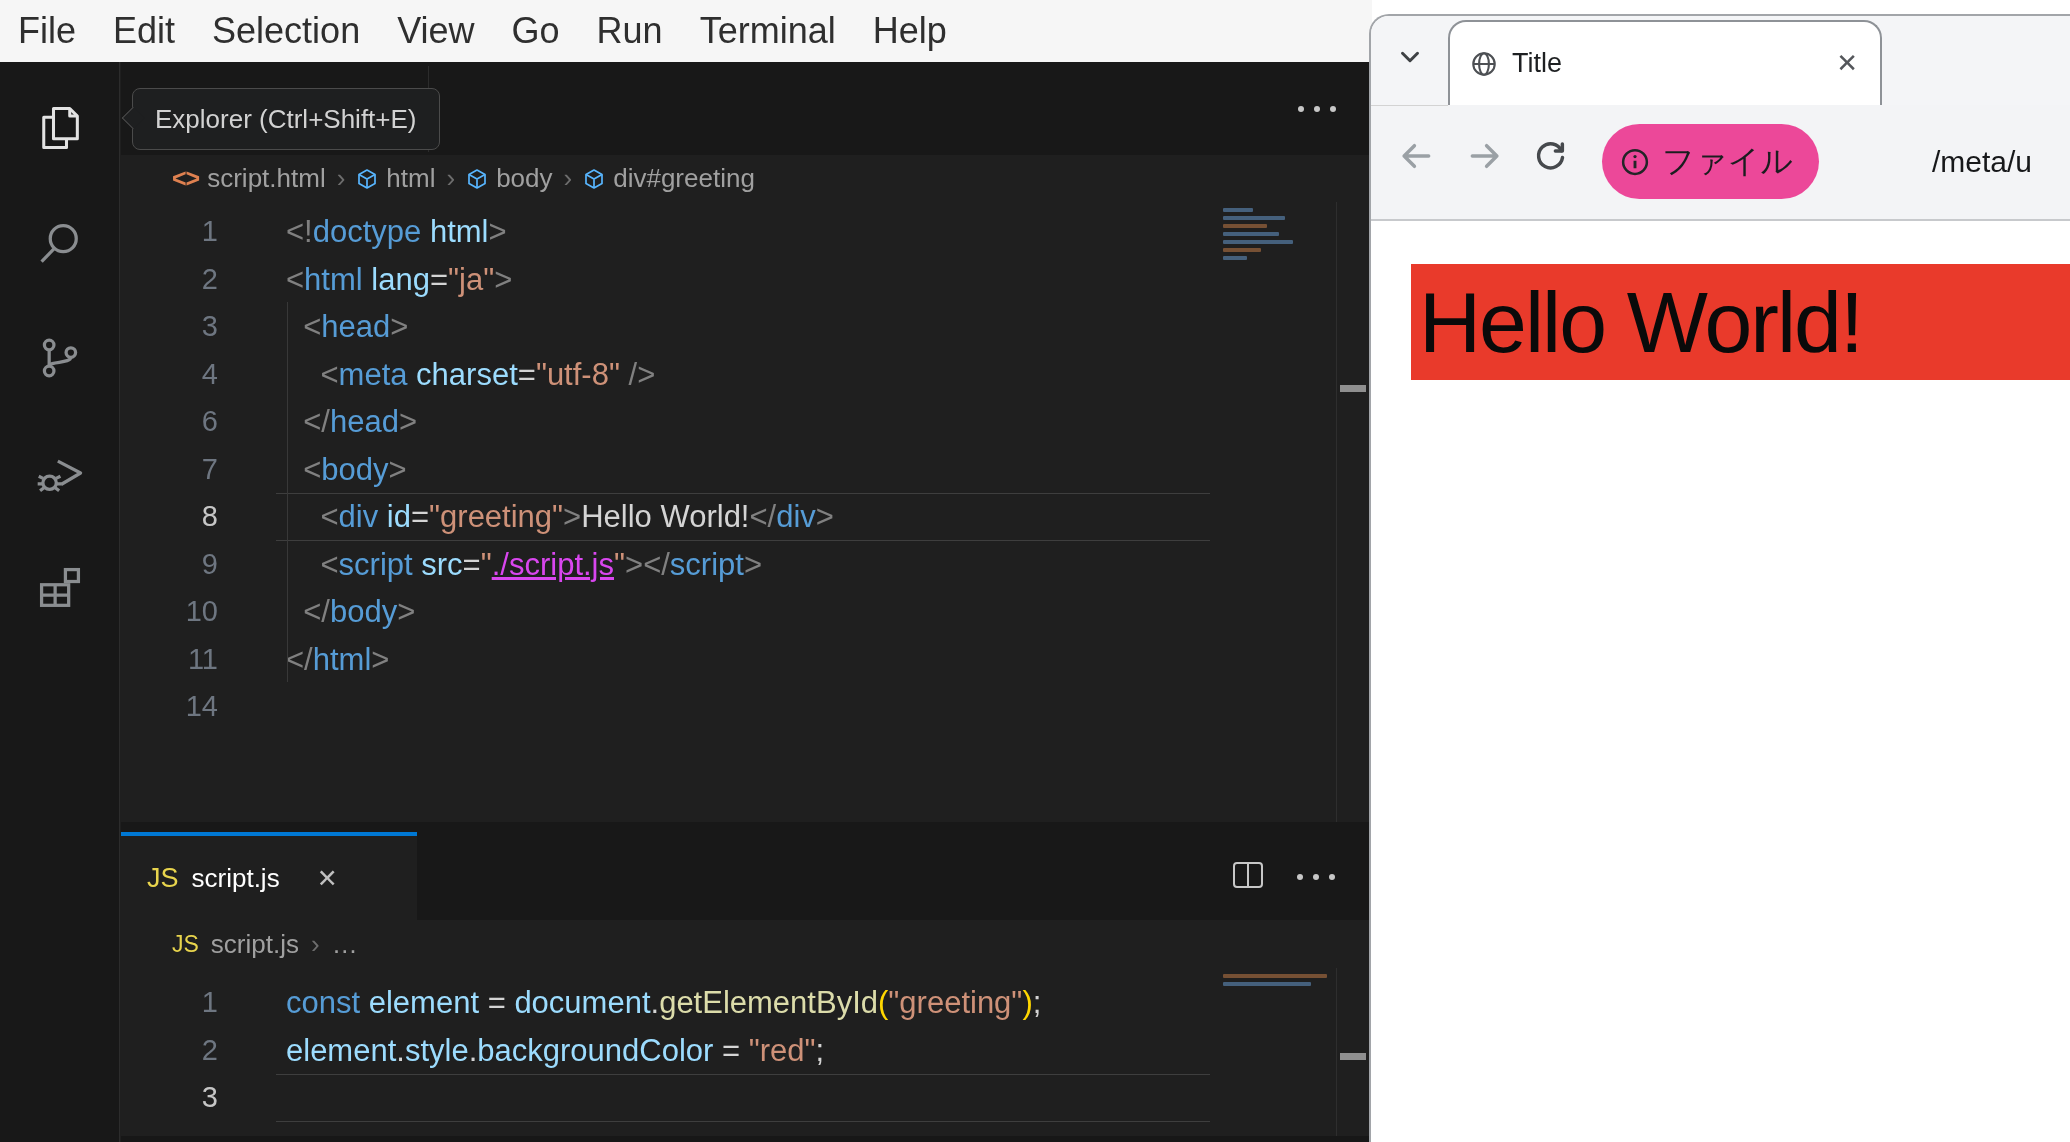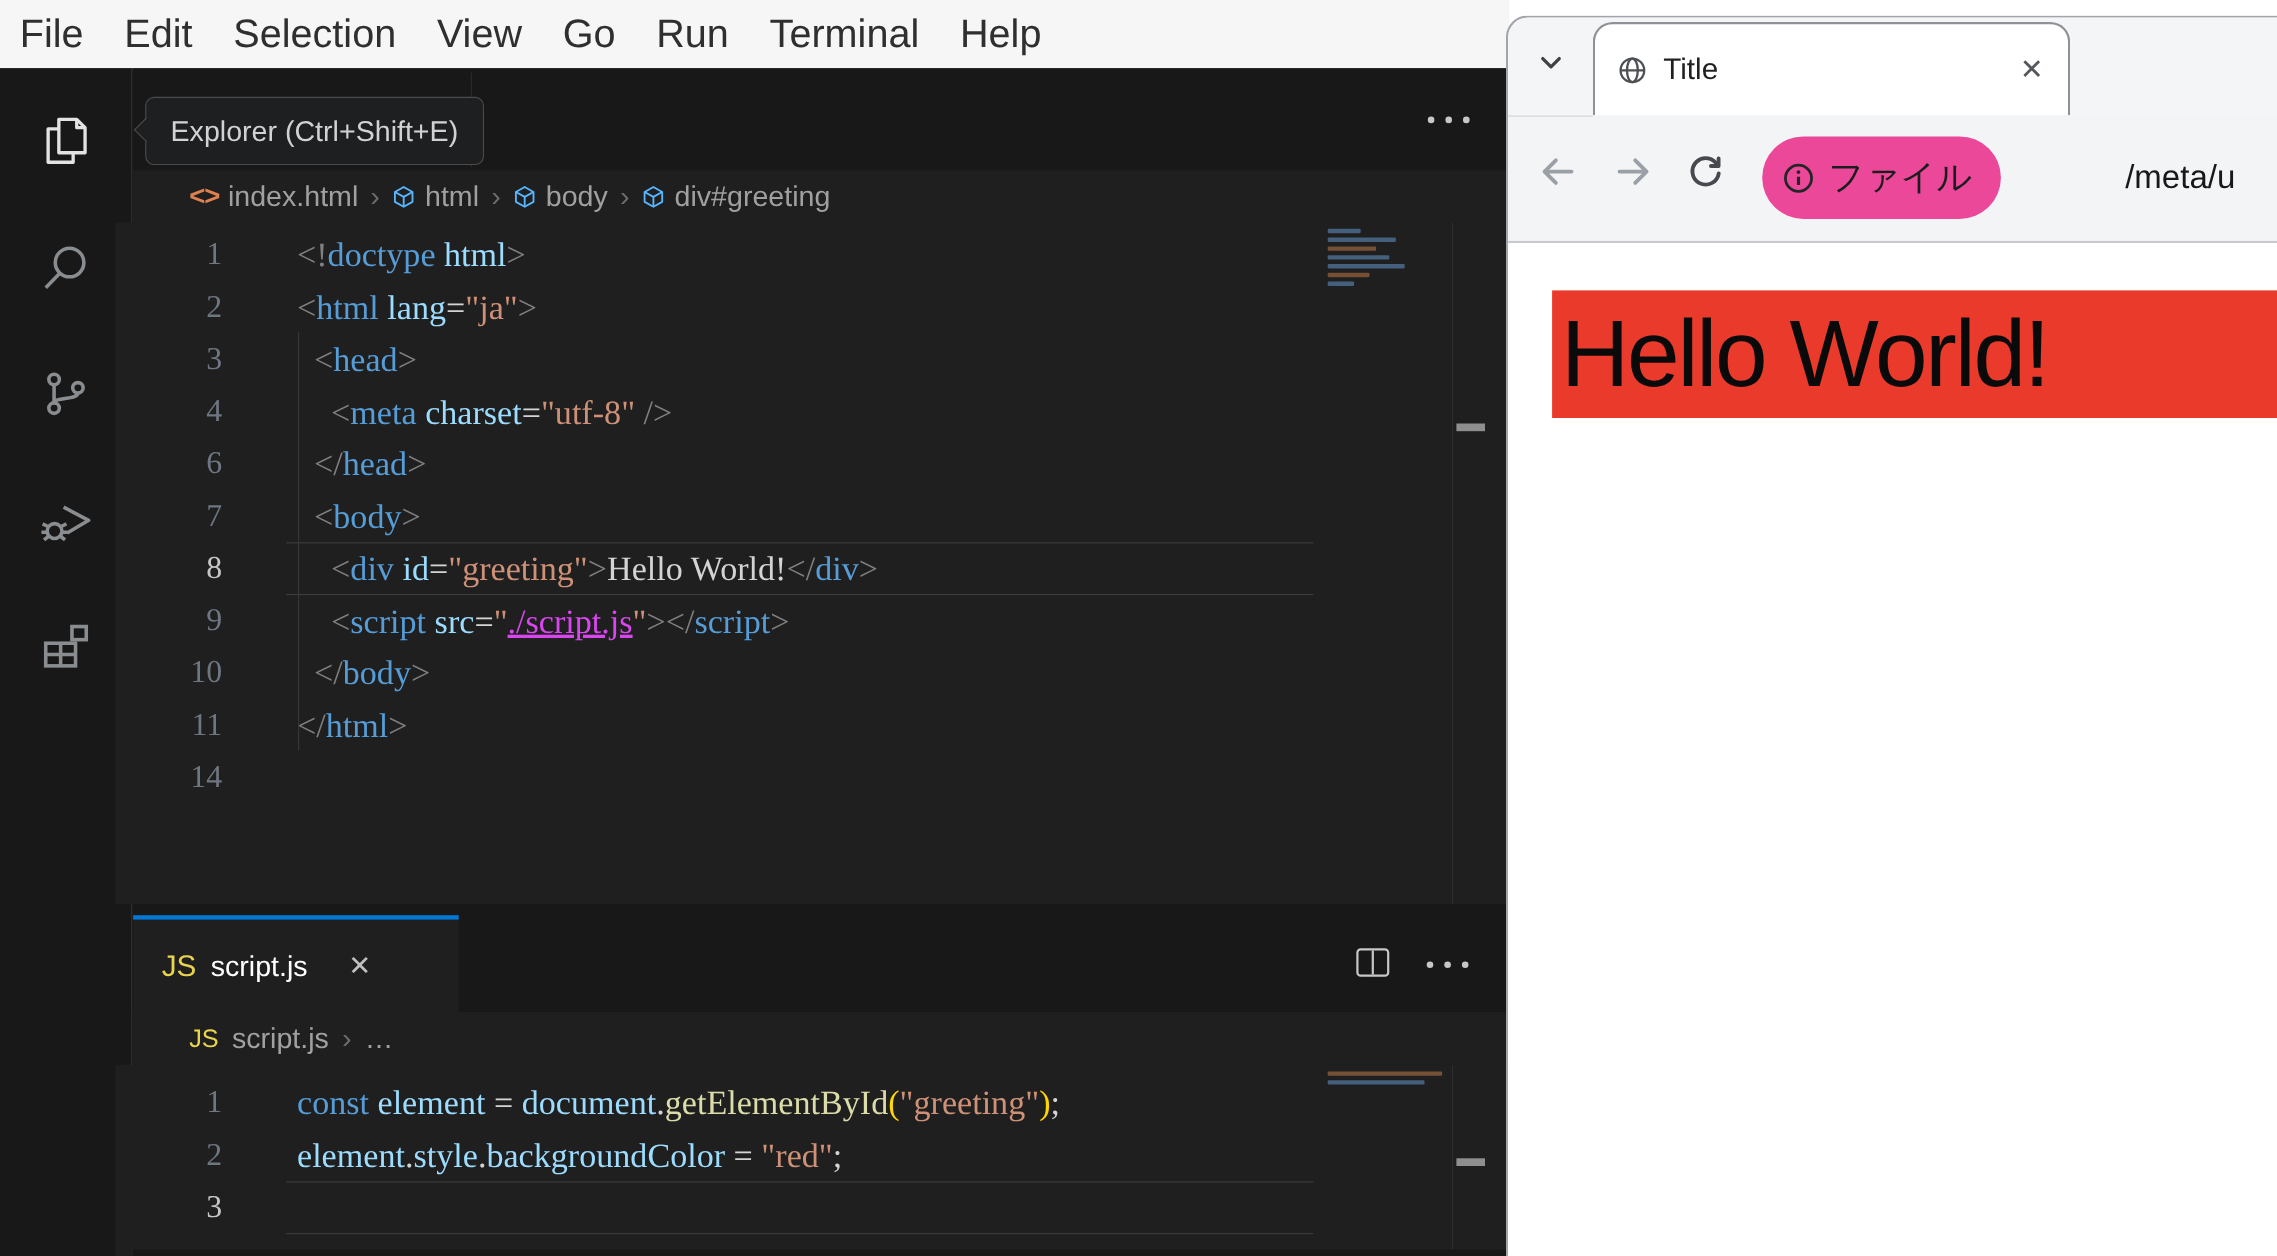--- a/index.html
+++ b/index.html
@@ -32,22 +32,22 @@
   #tooltip::before{content:"";position:absolute;left:-8px;top:21px;width:15px;height:15px;background:#1e1f20;
            border-left:1px solid #4b4b4b;border-bottom:1px solid #4b4b4b;transform:rotate(45deg);}
 
   #breadcrumb-top{position:absolute;left:121px;top:93px;width:1248px;height:47px;background:#1f1f1f;
            display:flex;align-items:center;gap:11px;padding-left:51px;box-sizing:border-box;font-size:26px;color:#a0a0a0;}
   .bitem{display:flex;align-items:center;gap:8px;}
   .bsep{color:#6d6d6d;}
   .angleicon{color:#df8150;font-weight:700;font-size:25px;letter-spacing:-1px;}
 
   
-  .editor{position:absolute;left:105px;width:1248px;background:#1f1f1f;overflow:hidden;
-          font-family:Liberation Serif, serif;font-size:31px;}
+  .editor{position:absolute;left:121px;width:1248px;background:#1f1f1f;overflow:hidden;
+          font-family:Liberation Sans, sans-serif;font-size:31px;}
   #editor-top{top:140px;height:620px;}
   #editor-bottom{top:906px;height:174px;}
   #editor-top .lines{padding-top:6px;}
   #editor-bottom .lines{padding-top:11px;}
   .line{height:47.5px;line-height:47.5px;position:relative;white-space:pre;}
   .gutter{display:inline-block;width:97px;text-align:right;color:#6e7681;font-size:29px;vertical-align:top;}
   .code{display:inline-block;padding-left:68px;vertical-align:top;}
   .line.active .gutter{color:#c6c6c6;}
   .line.active::after{content:"";position:absolute;left:155px;width:934px;top:0;height:45.5px;
           border-top:1px solid #3e3e3e;border-bottom:1px solid #3e3e3e;pointer-events:none;}
@@ -167,21 +167,21 @@
         </div>
     </div>
 
     <div id="tooltip">
       <span>Explorer (Ctrl+Shift+E)</span>
     </div>
 
     <div id="breadcrumb-top">
         <span class="bitem">
           <span class="angleicon">&lt;&gt;</span>
-          <span>index.html</span>
+          <span>script.html</span>
         </span>
         <span class="bsep">›</span>
         <span class="bitem">
           <svg width="22" height="22" viewBox="0 0 22 22" fill="none" stroke="#58b6ff" stroke-width="1.7" stroke-linejoin="round">
     <path d="M11 2 L19 6.5 V15.5 L11 20 L3 15.5 V6.5 Z"></path>
     <path d="M3 6.5 L11 11 L19 6.5 M11 11 V20"></path>
   </svg>
           <span>html</span>
         </span>
         <span class="bsep">›</span>

